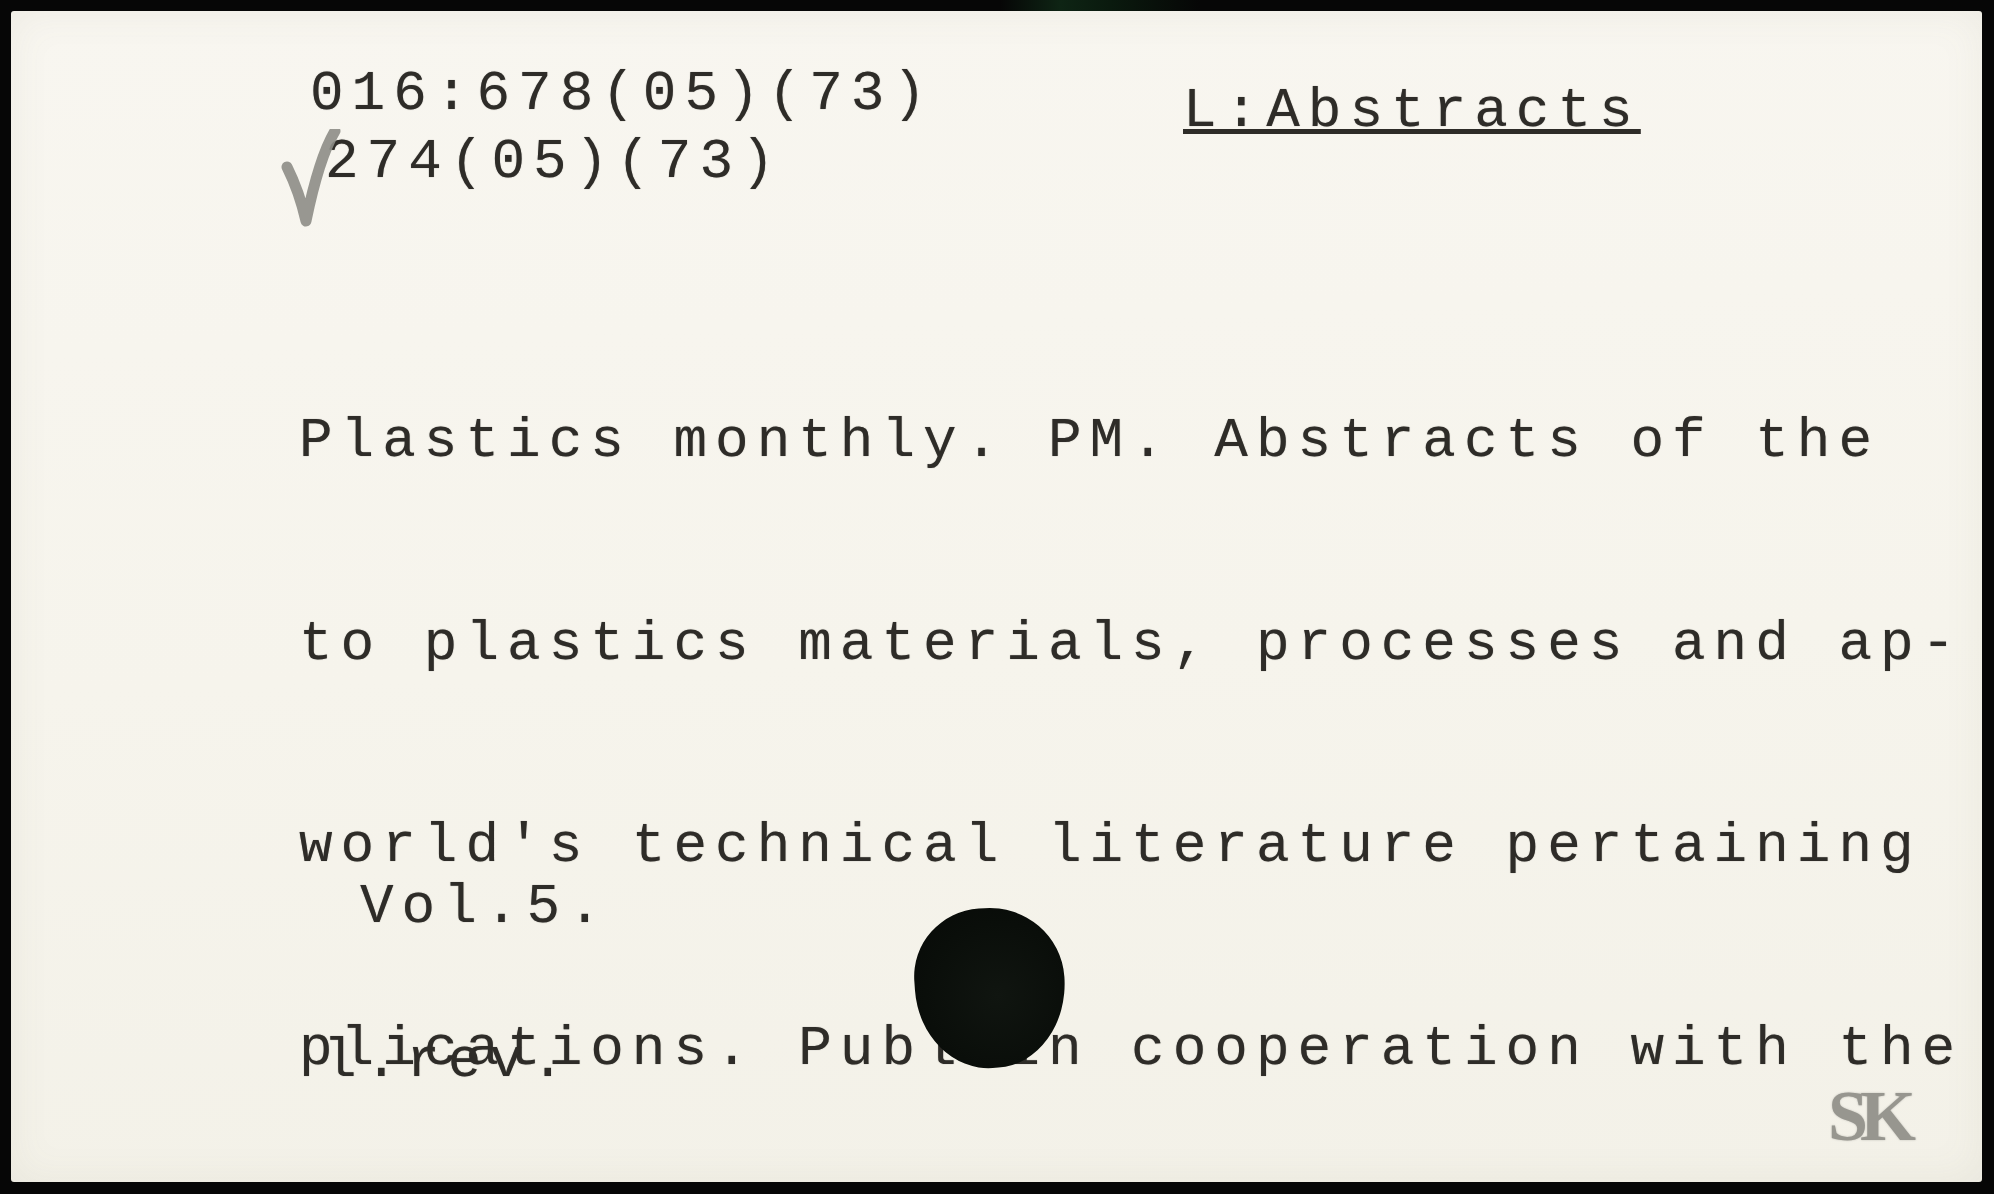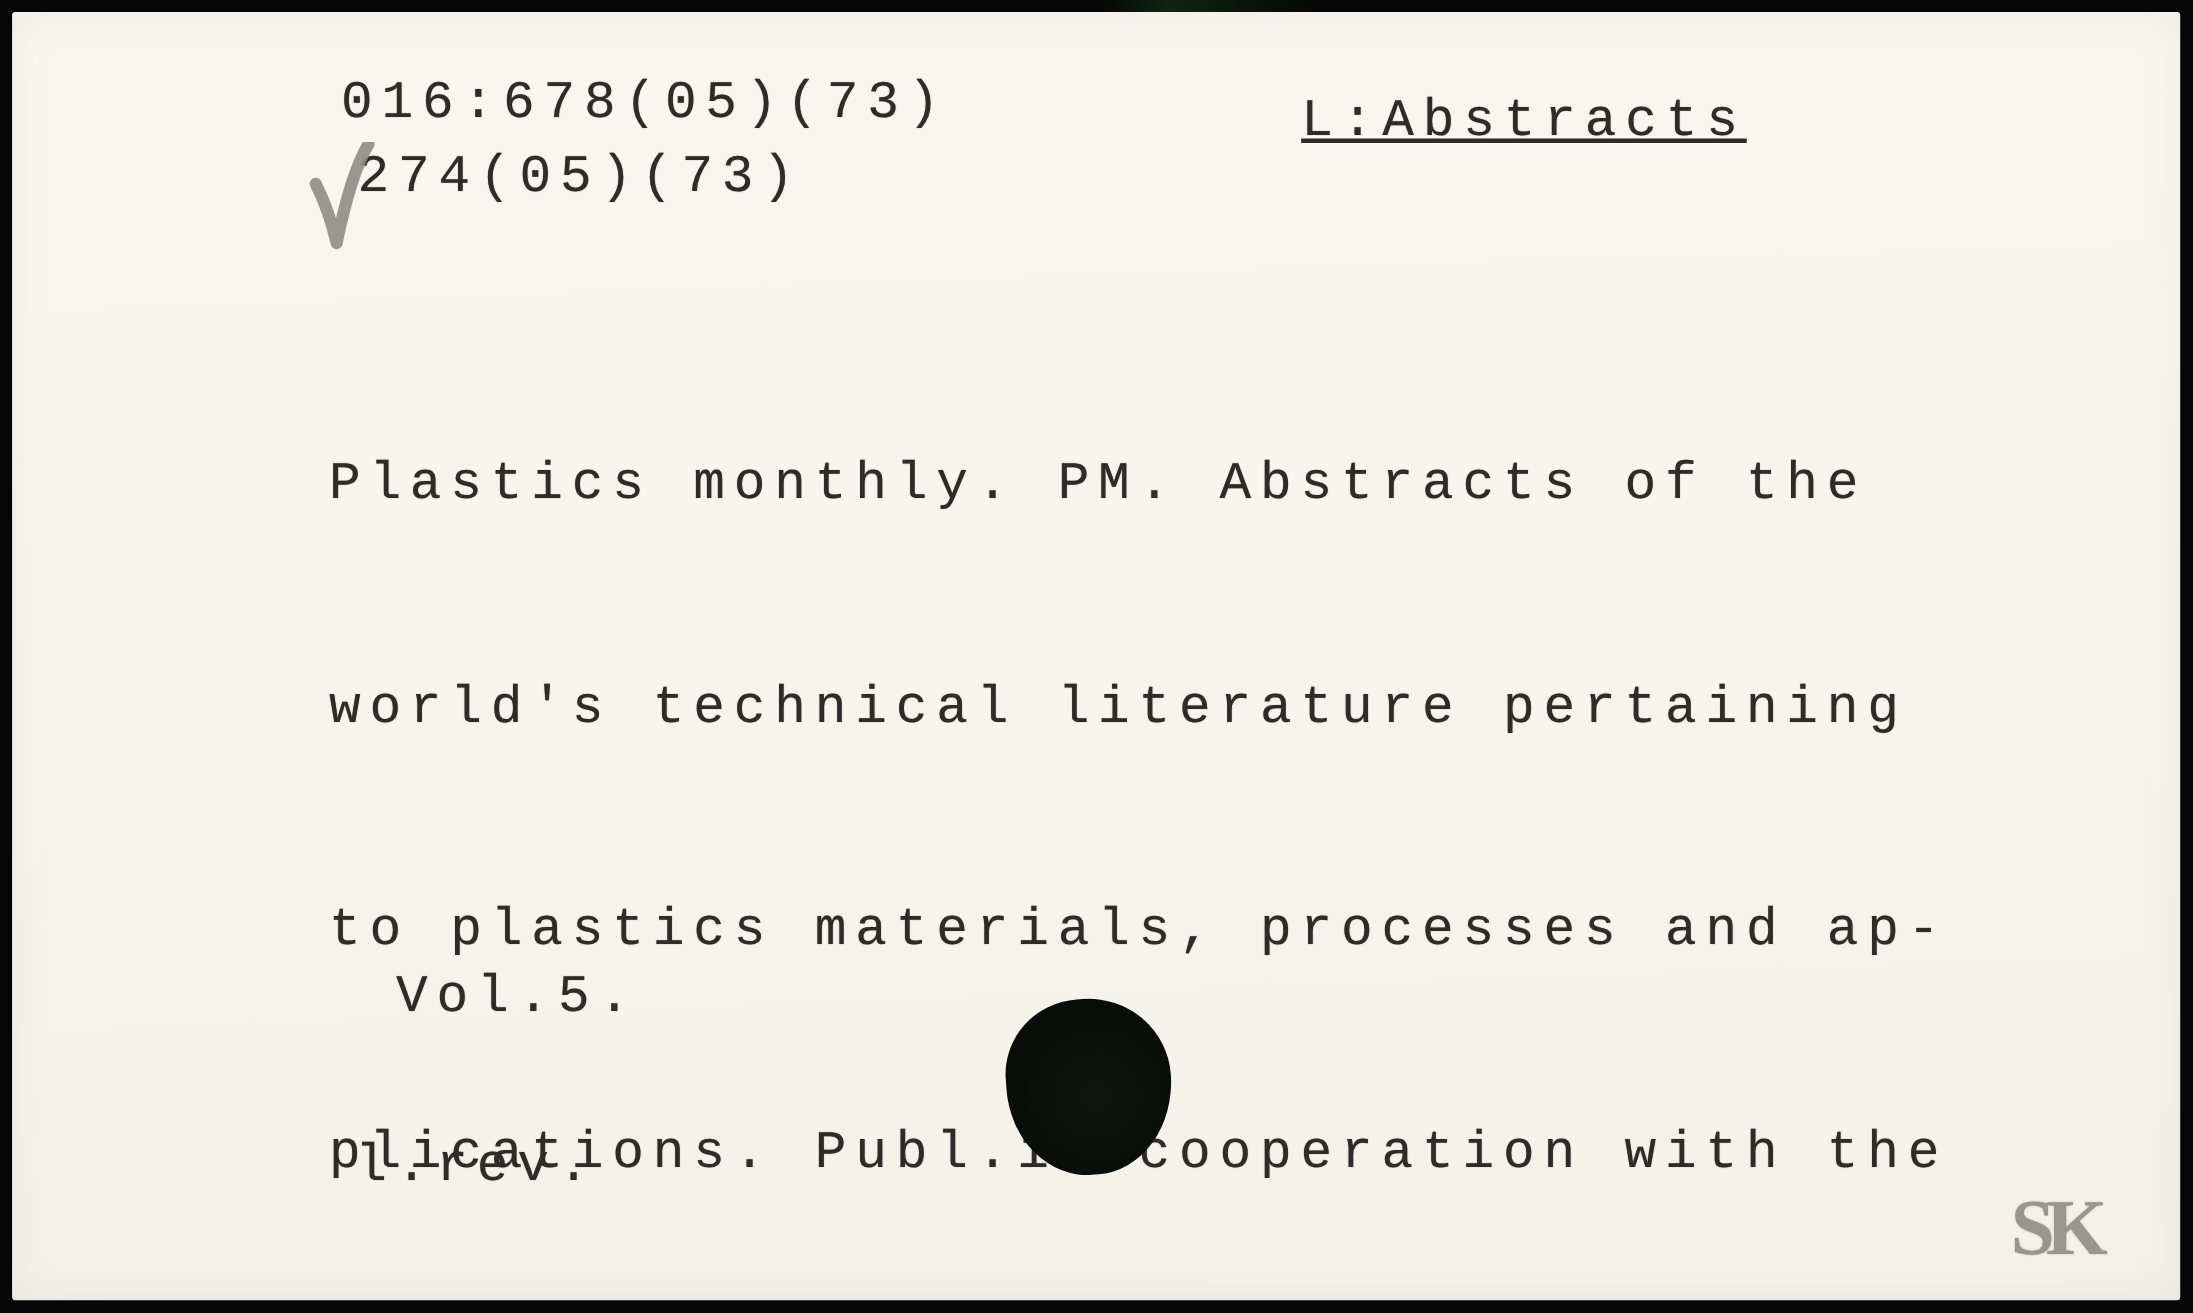--- a/index.html
+++ b/index.html
@@ -31,21 +31,21 @@
     top: 11px;
     width: 1971px;
     height: 1171px;
     background: linear-gradient(178deg, #f8f6f0 0%, #f6f4ec 55%, #f3f1e8 100%);
     border-radius: 3px;
     box-shadow: inset 0 0 40px rgba(120,110,90,0.08);
   }
   .tw {
     position: absolute;
     color: #2e2c28;
-    font-size: 48px;
+    font-size: 56px;
     letter-spacing: 8px;
     white-space: pre;
     line-height: 67px;
     text-shadow: 0 0 1px rgba(46,44,40,0.55);
   }
   .para { line-height: 67.5px; }
   .checkmark {
     position: absolute;
     left: 268px;
     top: 118px;
@@ -91,22 +91,22 @@
     <div class="checkmark">
       <svg width="70" height="105" viewBox="0 0 70 105">
         <path d="M8 38 C 14 50, 22 70, 27 92 C 34 58, 44 22, 56 2" fill="none" stroke="#8d8d86" stroke-width="11" stroke-linecap="round" stroke-linejoin="round" opacity="0.9"></path>
       </svg>
     </div>
 
     <div class="tw" style="left:1172px; top:67px;text-decoration:underline;">L:Abstracts</div>
 
     <div class="tw para" style="left:288px; top:262px;">
       <div>Plastics monthly. PM. Abstracts of the</div>
+      <div>to plastics materials, processes and ap-</div>
       <div>world's technical literature pertaining</div>
-      <div>to plastics materials, processes and ap-</div>
       <div>plications. Publ.in cooperation with the</div>
       
       
       
     </div>
 
 
     <div class="tw" style="left:349px; top:863px;">Vol.5.</div>
 
     <div class="tw" style="left:312px; top:1017px;">l.rev.</div>

